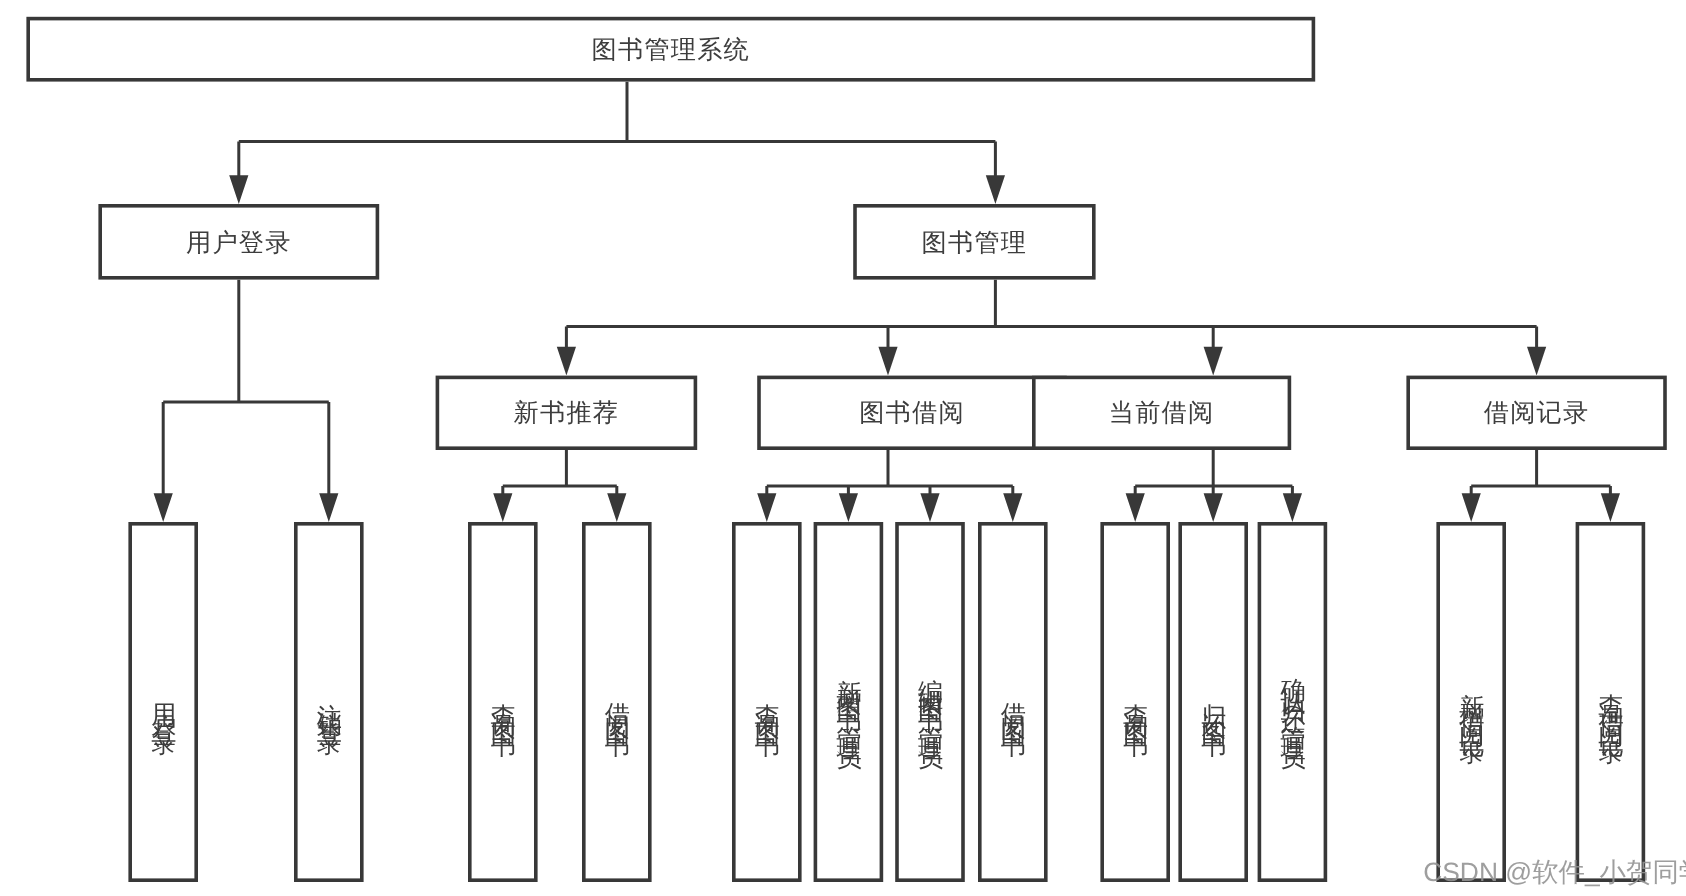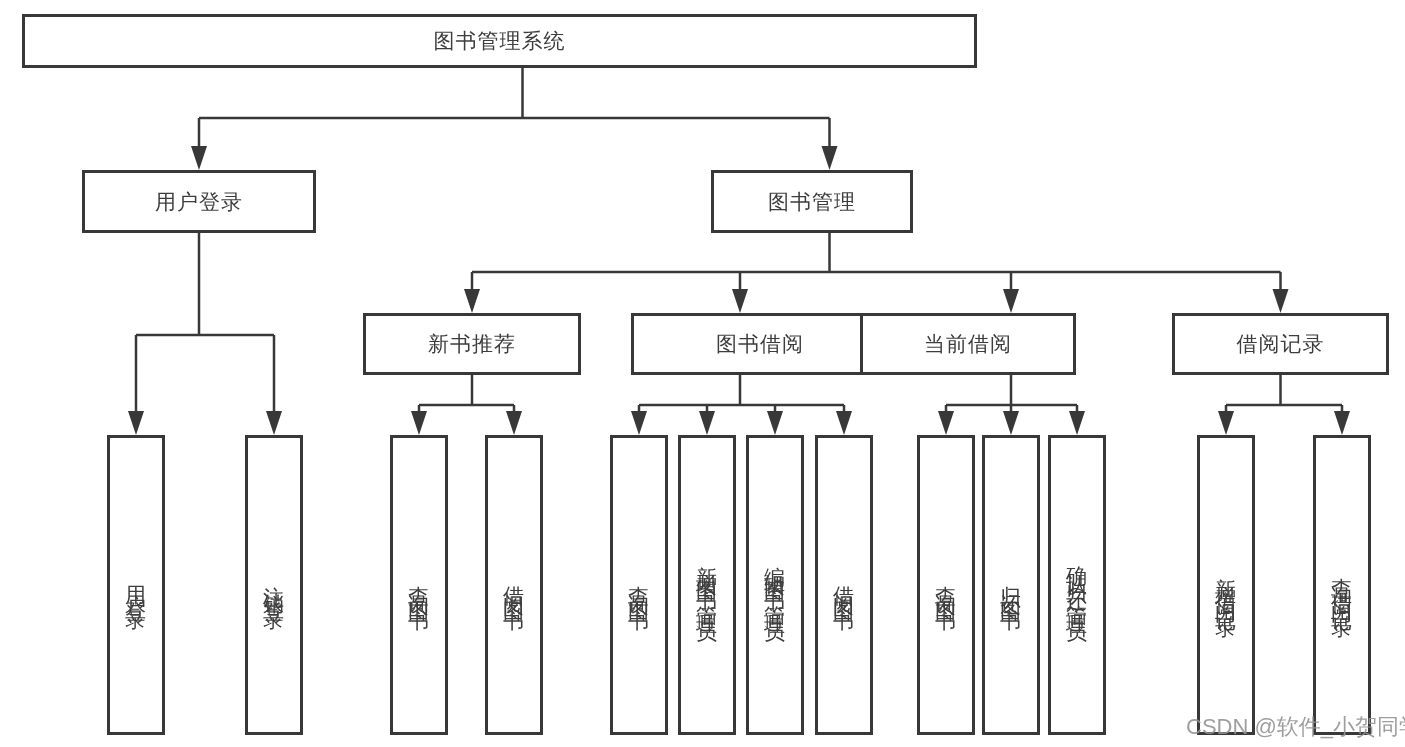--- a/index.html
+++ b/index.html
@@ -95,21 +95,21 @@
       <polygon points="775,435 767,411 783,411"></polygon>
       <polygon points="844,435 836,411 852,411"></polygon>
       <polygon points="946,435 938,411 954,411"></polygon>
       <polygon points="1011,435 1003,411 1019,411"></polygon>
       <polygon points="1077,435 1069,411 1085,411"></polygon>
       <polygon points="1226,435 1218,411 1234,411"></polygon>
       <polygon points="1342,435 1334,411 1350,411"></polygon>
     </g>
   </svg>
 
-  <div class="node" style="left:22px; top:14px; width:955px; height:54px;">
+  <div class="node" style="left:22px; top:14px; width:1074px; height:54px;">
     <span class="hlabel">图书管理系统</span>
   </div>
 
   <div class="node" style="left:82px; top:170px; width:234px; height:63px;">
     <span class="hlabel">用户登录</span>
   </div>
   <div class="node" style="left:711px; top:170px; width:202px; height:63px;">
     <span class="hlabel">图书管理</span>
   </div>
 

